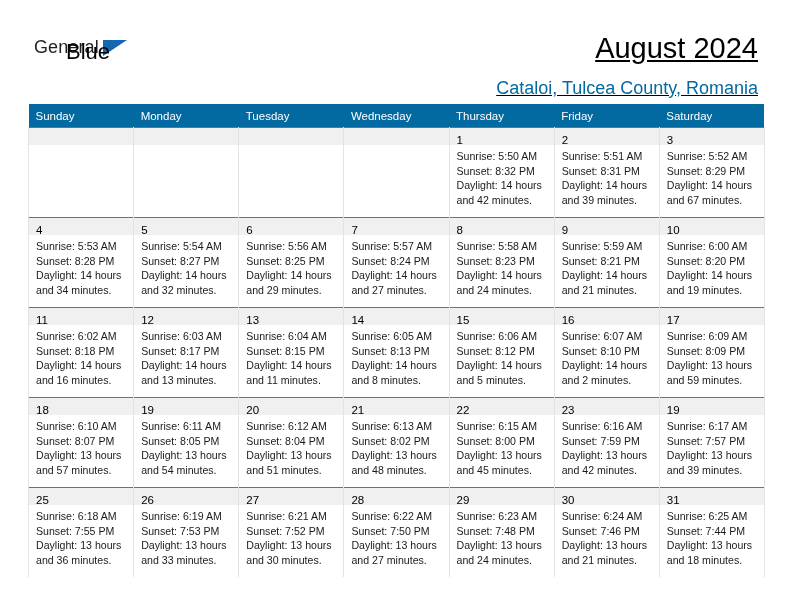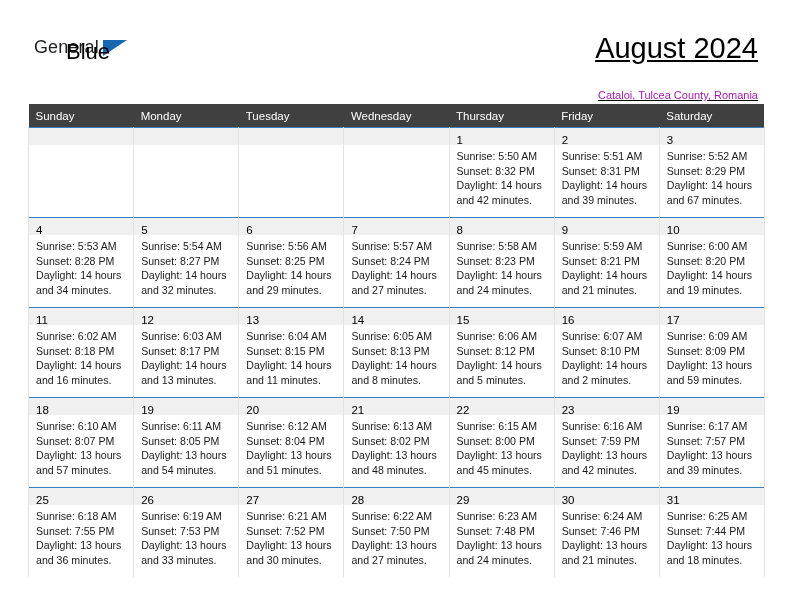--- a/index.html
+++ b/index.html
@@ -71,40 +71,40 @@
     text-decoration: underline;
   }
   .cal-title {
     font-size: 29px;
     font-weight: normal;
     color: #000000;
     line-height: 36px;
     white-space: nowrap;
   }
   .cal-subtitle {
-    margin-top: 20px;
-    font-size: 11px;
-    color: #a21caf;
+    margin-top: 13px;
+    font-size: 18px;
+    color: #0369a1;
     line-height: 18px;
     white-space: nowrap;
   }
 
   
   .calendar {
     position: absolute;
     left: 28px;
     top: 104px;
     width: 736px;
     border-collapse: collapse;
     table-layout: fixed;
   }
   .calendar col { width: 105.14px; }
 
   .calendar thead th {
-    background: #404040;
+    background: #0369a1;
     color: #ffffff;
     font-size: 11.5px;
     font-weight: normal;
     text-align: left;
     padding: 5px 0 5px 7px;
     height: 13px;
     vertical-align: middle;
     border: none;
   }
 

